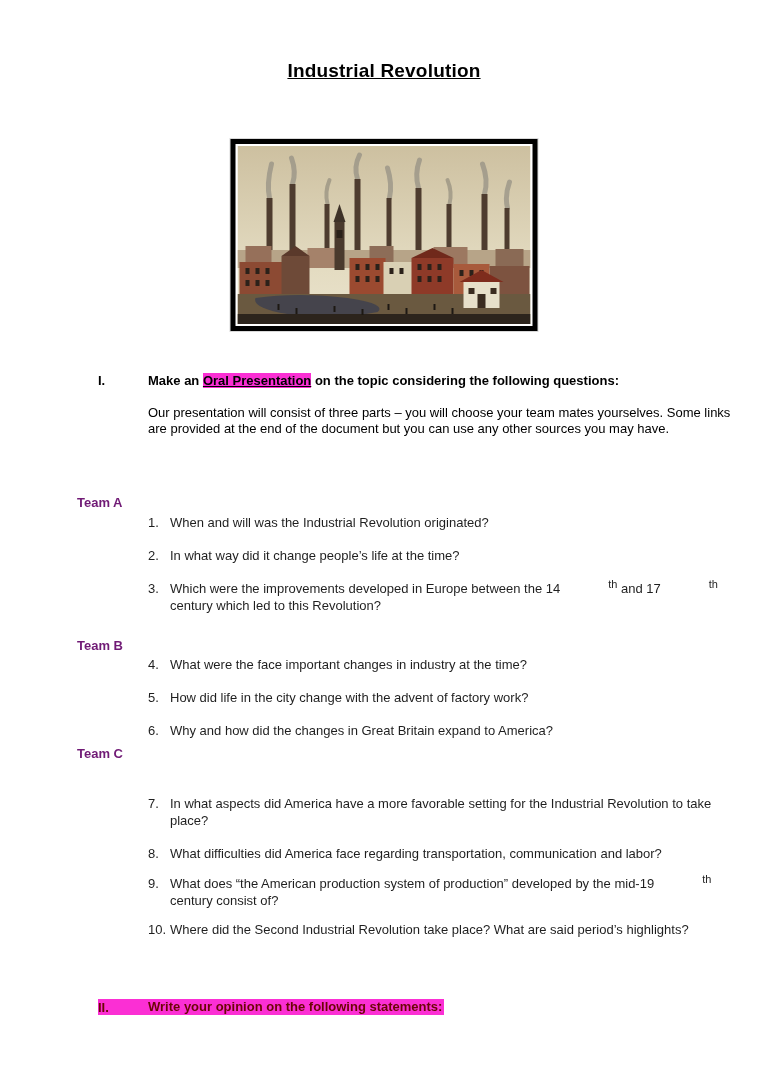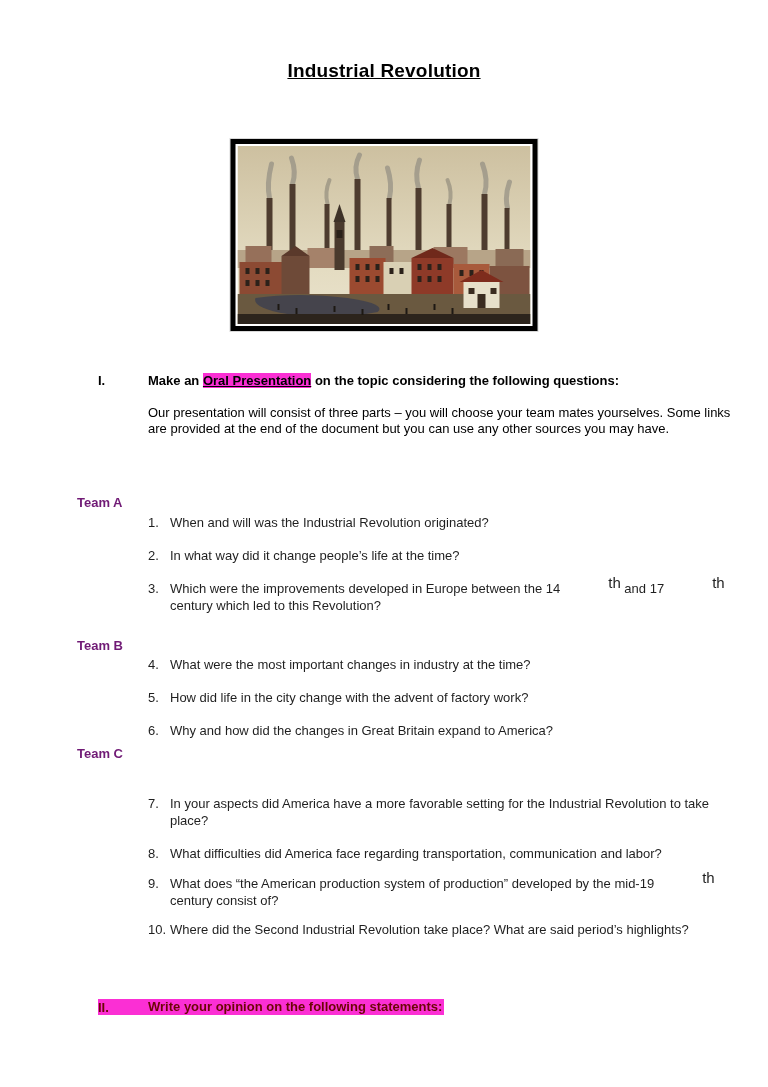--- a/index.html
+++ b/index.html
@@ -90,21 +90,21 @@
     line-height: 17px;
     color: #1f1f1f;
   }
   .q-num {
     display: inline-block;
     min-width: 22px;
     flex: 0 0 auto;
   }
   .q-text { max-width: 572px; }
   .q-text.narrow { max-width: 540px; }
-  .q-text sup { font-size: 15px; line-height: 0; padding-left: 48px; }
+  .q-text sup { font-size: 11px; line-height: 0; padding-left: 48px; }
 
   .sec2-bar {
     position: absolute;
     left: 68px;
     display: flex;
     align-items: center;
     background: #fb2fd4;
     padding-right: 2px;
   }
   .sec2-bar .sec-num, .sec2-bar .sec-heading {
@@ -259,38 +259,38 @@
 
   <div class="question" style="top:566px;">
     <span class="q-num">3.</span>
     <span class="q-text"><span>Which were the improvements developed in Europe between the 14</span><sup>th</sup><span> and 17</span><sup>th</sup><span> century which led to this Revolution?</span></span>
   </div>
 
   <div class="team-label" style="top:624px;">Team B</div>
 
   <div class="question" style="top:642px;">
     <span class="q-num">4.</span>
-    <span class="q-text">What were the most important changes in industry at the time?</span>
+    <span class="q-text">What were the face important changes in industry at the time?</span>
   </div>
 
   <div class="question" style="top:675px;">
     <span class="q-num">5.</span>
     <span class="q-text">How did life in the city change with the advent of factory work?</span>
   </div>
 
   <div class="question" style="top:708px;">
     <span class="q-num">6.</span>
     <span class="q-text">Why and how did the changes in Great Britain expand to America?</span>
   </div>
 
   <div class="team-label" style="top:732px;">Team C</div>
 
   <div class="question" style="top:781px;">
     <span class="q-num">7.</span>
-    <span class="q-text">In your aspects did America have a more favorable setting for the Industrial Revolution to take place?</span>
+    <span class="q-text">In what aspects did America have a more favorable setting for the Industrial Revolution to take place?</span>
   </div>
 
   <div class="question" style="top:831px;">
     <span class="q-num">8.</span>
     <span class="q-text">What difficulties did America face regarding transportation, communication and labor?</span>
   </div>
 
   <div class="question" style="top:861px;">
     <span class="q-num">9.</span>
     <span class="q-text"><span>What does “the American production system of production” developed by the mid-19</span><sup>th</sup><span> century consist of?</span></span>

